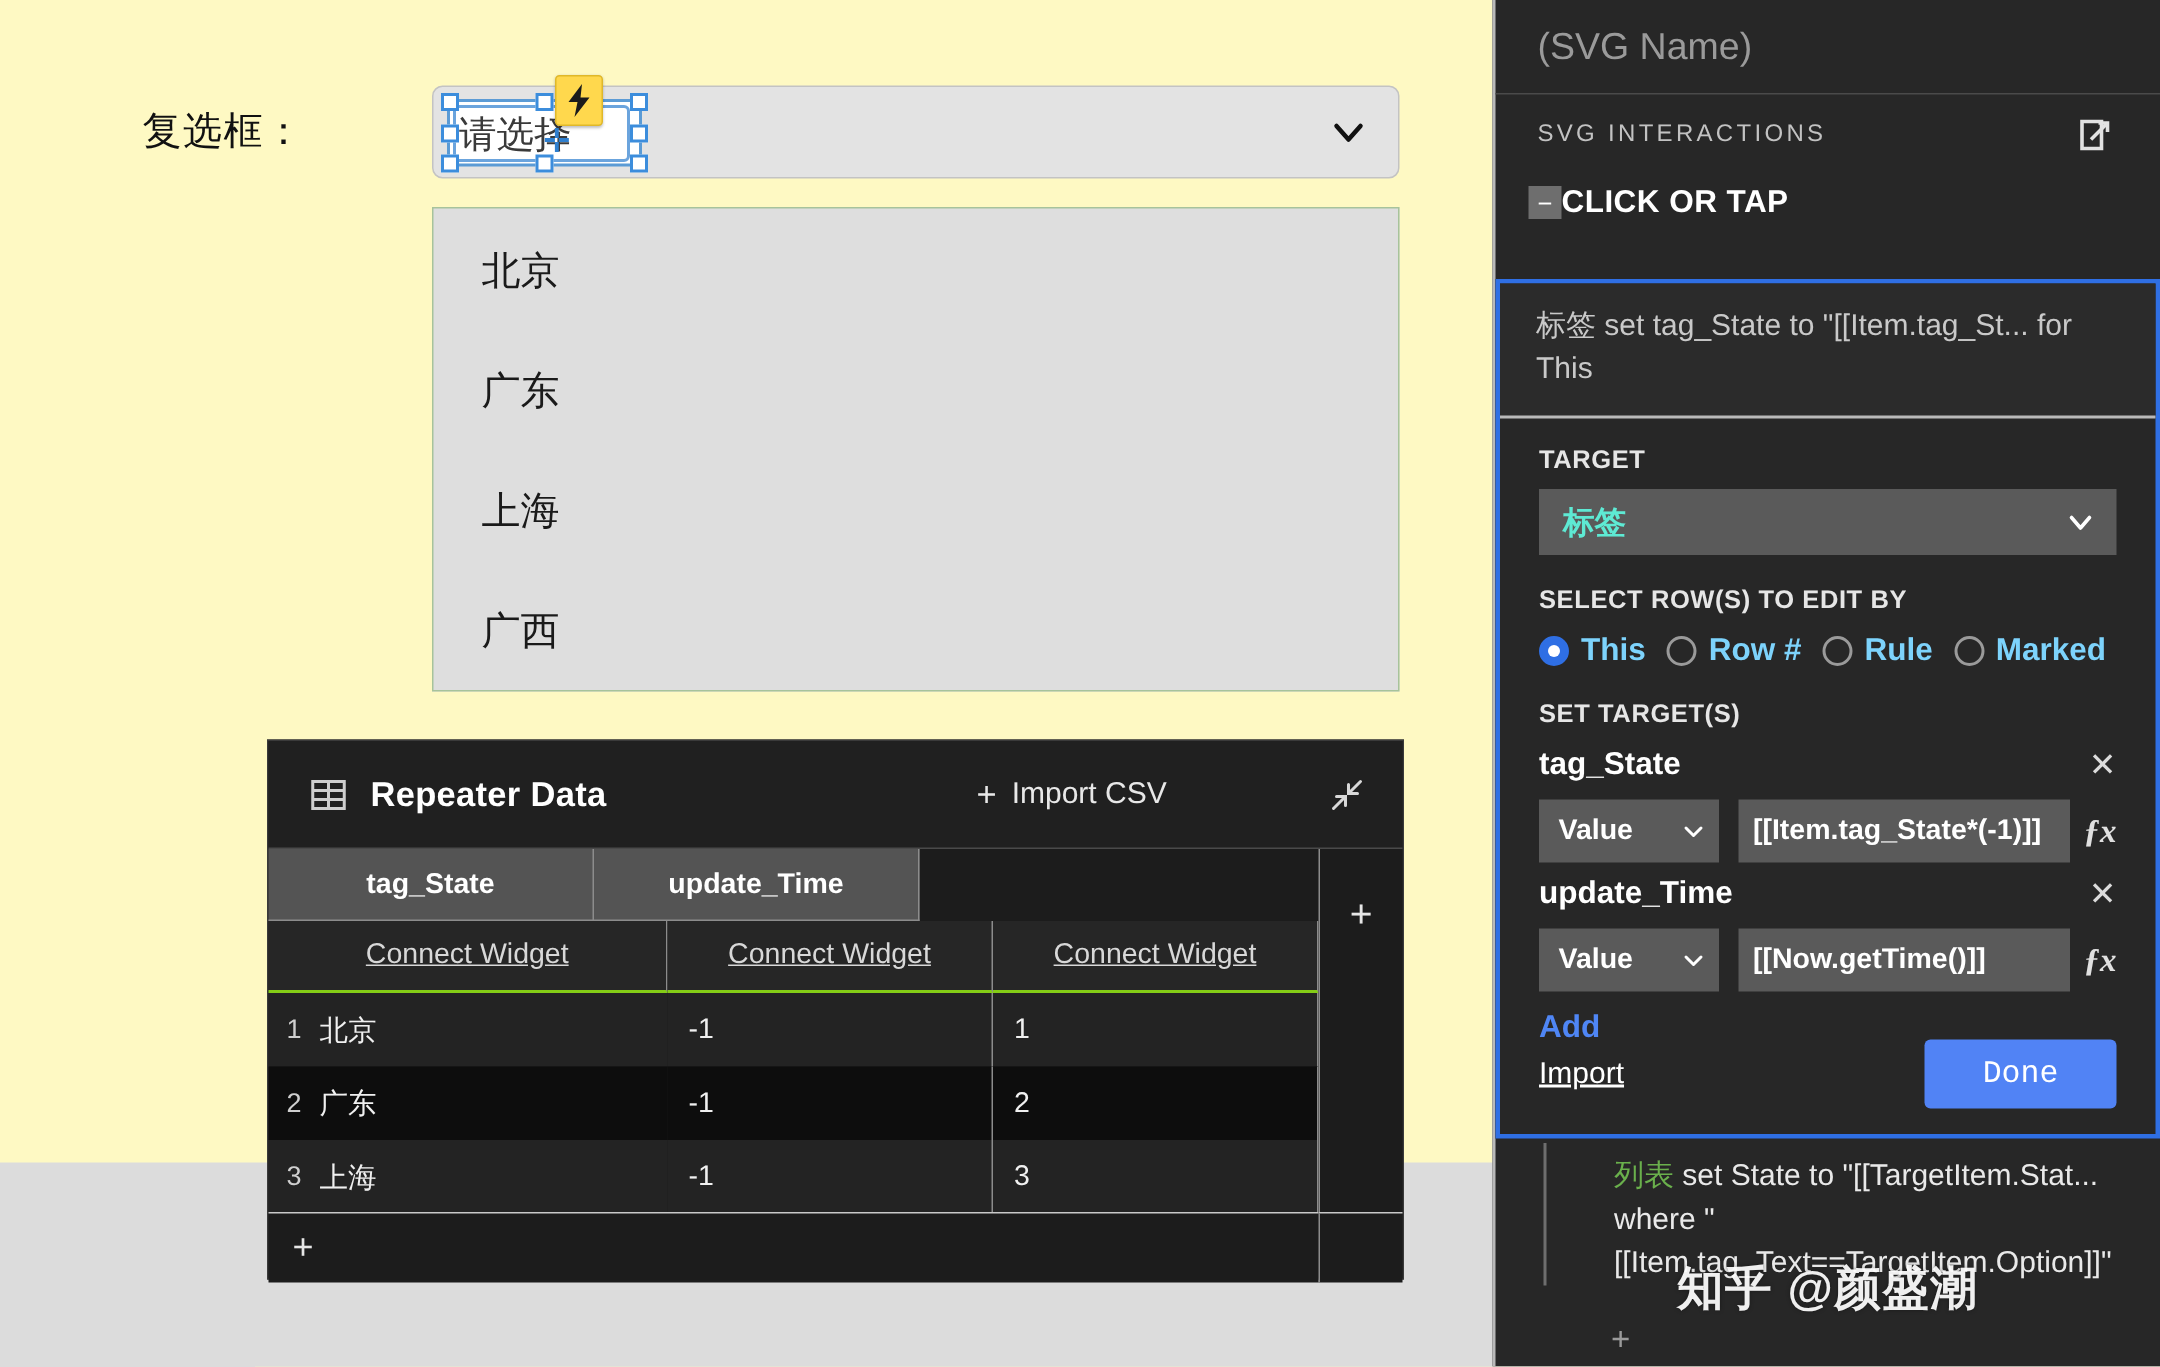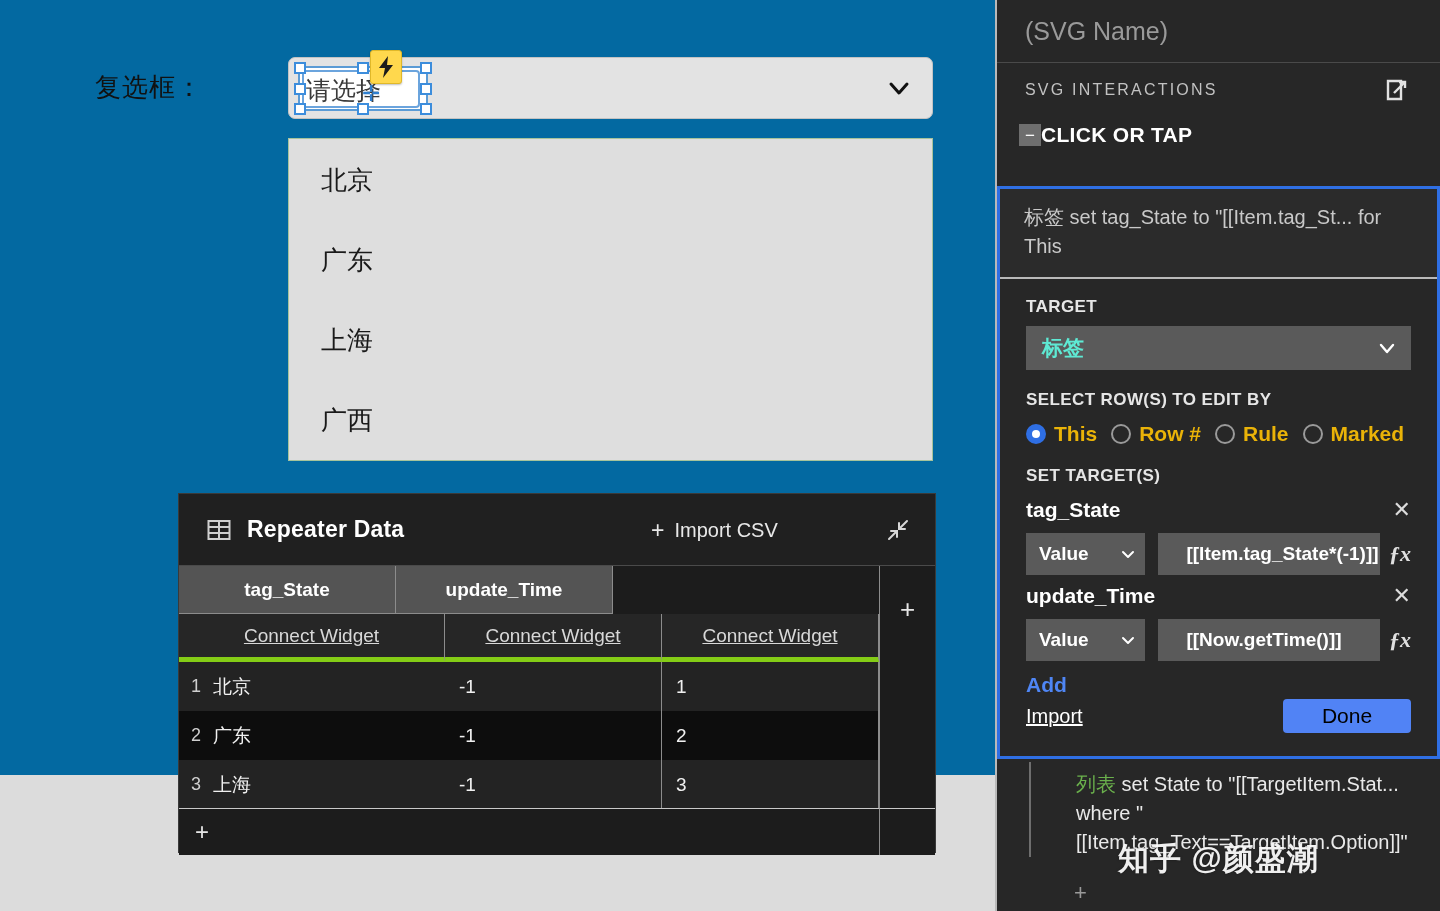--- a/index.html
+++ b/index.html
@@ -8,21 +8,21 @@
     overflow: hidden;
     font-family: "Liberation Sans", "DejaVu Sans", sans-serif;
     background: #dcdcdc;
   }
   #root { position: relative; width: 1440px; height: 911px; }
 
   
   .canvas {
     position: absolute; left: 0; top: 0;
     width: 995px; height: 775px;
-    background: #0369a1;
+    background: #fef9c3;
   }
   .field-label {
     position: absolute; left: 95px; top: 70px;
     font-size: 26px; color: #111; letter-spacing: 1px;
     white-space: nowrap;
   }
   .select-box {
     position: absolute; left: 288px; top: 57px;
     width: 645px; height: 62px;
     background: #e3e3e3;
@@ -156,21 +156,21 @@
     color: #fff; font-size: 19px; font-weight: bold;
     display: flex; align-items: center; justify-content: center;
     border-right: 1px solid #8c8c8c;
     border-bottom: 1px solid #8c8c8c;
   }
   .rep-connect {
     height: 48px;
     background: #262626;
     display: flex; align-items: center; justify-content: center;
     border-right: 1px solid #8c8c8c;
-    border-bottom: 5px solid #84cc16;
+    border-bottom: 2px solid #84cc16;
   }
   .rep-connect span {
     color: #d8d8d8; font-size: 19px;
     text-decoration: underline;
     cursor: pointer;
   }
   .rep-cell {
     height: 49px;
     display: flex; align-items: center;
     padding-left: 14px;
@@ -347,21 +347,21 @@
   }
   .radio.on .dot::after {
     content: "";
     position: absolute; left: 50%; top: 50%;
     transform: translate(-50%,-50%);
     width: 8px; height: 8px; border-radius: 50%;
     background: #ffffff;
   }
   .radio .rlabel {
     margin-left: 8px;
-    color: #eab308; font-size: 21px;
+    color: #7dd3fc; font-size: 21px;
     white-space: nowrap;
   }
 
   .ec-label3 { margin-top: 20px; }
 
   .setval {
     margin-top: 6px;
   }
   .sv-head {
     position: relative;
@@ -392,21 +392,21 @@
     position: absolute; right: 9px; top: 50%;
     transform: translateY(-50%);
     width: 16px; height: 16px;
   }
   .sv-mode .chev svg { display: block; }
   .sv-input {
     margin-left: 13px;
     width: 228px; height: 42px;
     background: #5a5a5a;
     display: flex; align-items: center;
-    padding-left: 28px;
+    padding-left: 10px;
     color: #ffffff; font-size: 19px;
     white-space: nowrap; overflow: hidden;
     cursor: text;
   }
   .sv-fx {
     margin-left: 9px;
     color: #e0e0e0; font-size: 22px;
     font-family: "Liberation Serif", serif;
     font-style: italic;
     cursor: pointer;
@@ -421,26 +421,26 @@
     height: 56px;
     padding: 0 26px;
     display: flex; align-items: center; justify-content: space-between;
   }
   .ec-delete {
     color: #ffffff; font-size: 20px;
     text-decoration: underline;
     cursor: pointer;
   }
   .btn-done {
-    width: 128px; height: 34px;
+    width: 128px; height: 46px;
     background: #5183f5;
     border: none; border-radius: 4px;
-    color: #000000; font-size: 21px;
-    cursor: pointer;
-    font-family: Liberation Sans, sans-serif;
+    color: #ffffff; font-size: 21px;
+    cursor: pointer;
+    font-family: Liberation Mono, monospace;
   }
 
   
   .rp-action2 {
     position: absolute; left: 32px; top: 762px;
     width: 413px;
     border-left: 2px solid #6e6e6e;
     padding-left: 45px; padding-top: 8px;
     color: #e9e9e9; font-size: 20px;
     line-height: 1.45;

